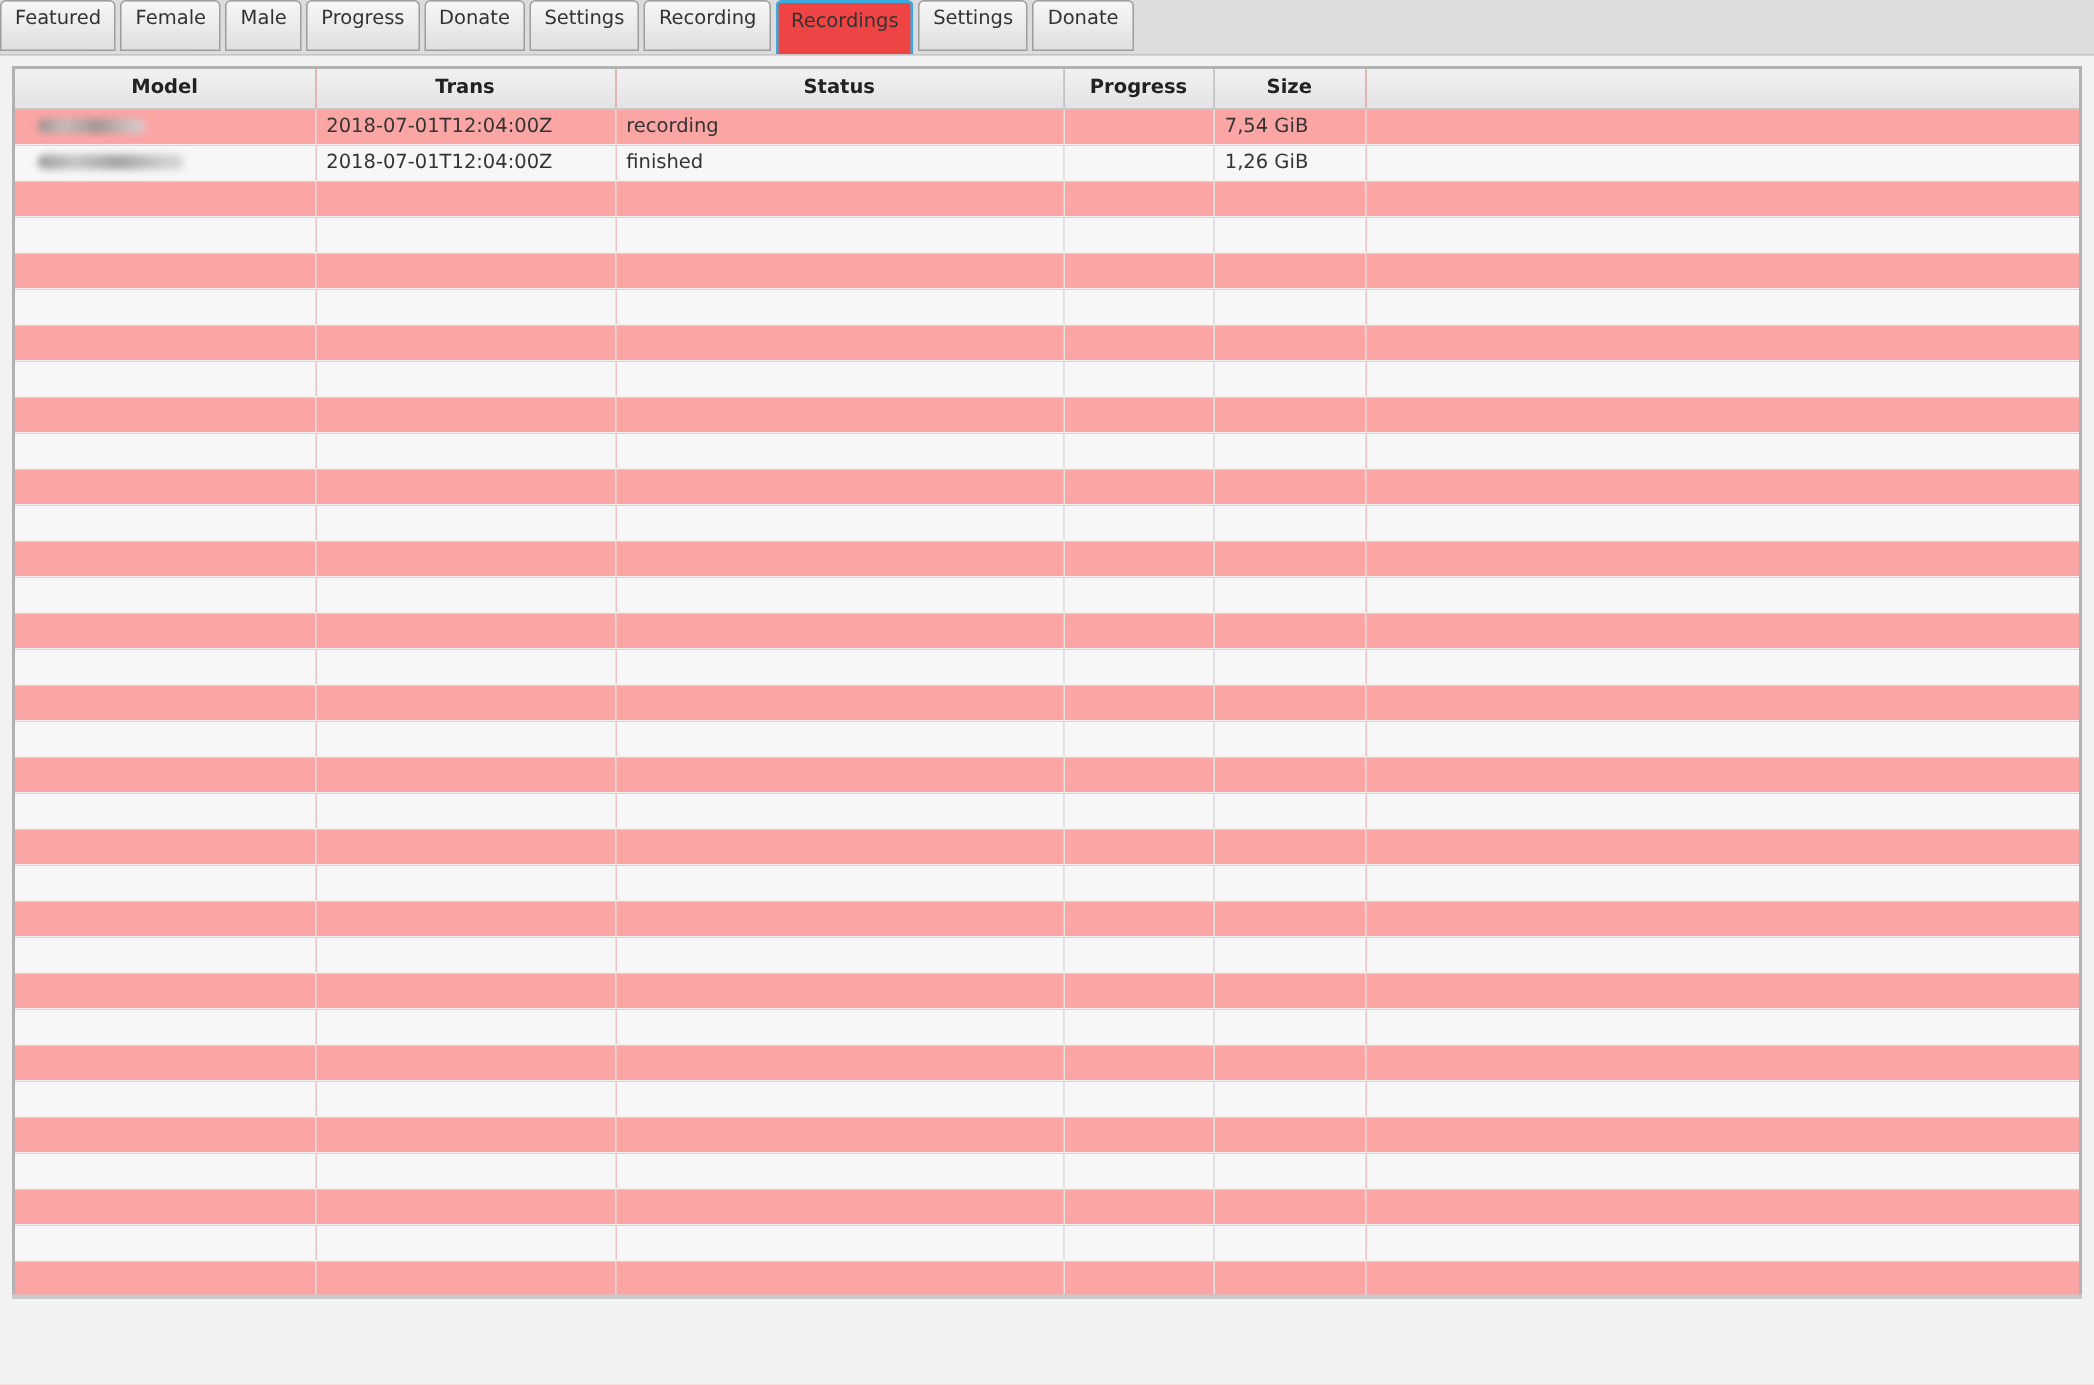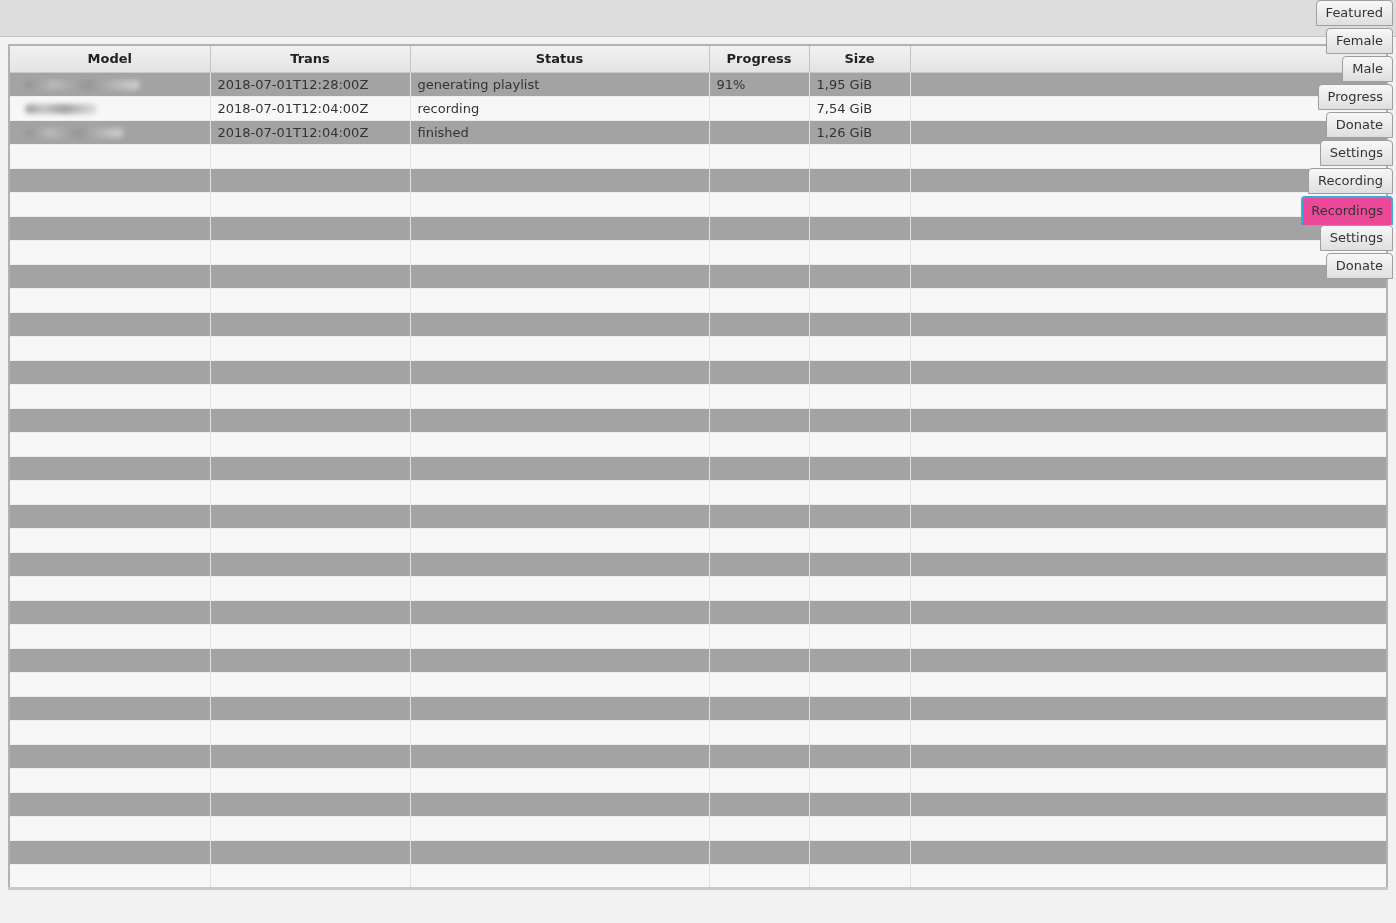--- a/index.html
+++ b/index.html
@@ -10,51 +10,49 @@
     font-family: "DejaVu Sans", "Liberation Sans", sans-serif;
   }
 
   
   .tabstrip {
     box-sizing: border-box;
     height: 37px;
     background: #dcdcdc;
     border-bottom: 1px solid #c5c5c5;
     display: flex;
-    align-items: flex-end;
-    padding-left: 22px;
-    flex-direction: column;
+    padding-left: 0;
   }
   .tab {
     box-sizing: border-box;
     margin: 0 3px 2px 0;
     padding: 4px 9px 5px;
     font-size: 13px;
     color: #333;
     background: linear-gradient(to bottom, #f7f7f7, #dfdfdf);
     border: 1px solid #9e9e9e;
     border-radius: 4px 4px 0 0;
     white-space: nowrap;
     cursor: default;
   }
   .tab.active {
-    background: #ec4899;
+    background: #ef4444;
     border: 2px solid #3ba9dc;
     border-bottom: none;
     margin-bottom: 0;
     padding: 5px 8px 7px;
   }
 
   
   .content { margin: 7px 8px 0 8px; }
   table.recordings {
     table-layout: fixed;
     border-collapse: collapse;
     width: 1380px;
-    background: #a3a3a3;
+    background: #fca5a5;
     border: 2px solid #b2b2b2;
     border-bottom: 3px solid #c9c9c9;
   }
   table.recordings th {
     box-sizing: border-box;
     height: 27px;
     padding: 0 4px;
     font-size: 13px;
     font-weight: bold;
     color: #222;
@@ -126,28 +124,20 @@
           <th>Model</th>
           <th>Trans</th>
           <th>Status</th>
           <th>Progress</th>
           <th>Size</th>
           <th></th>
         </tr>
     </thead>
     <tbody>
         <tr>
-          <td class="model-cell"><span class="blob" style="width: 115px;"></span></td>
-          <td>2018-07-01T12:28:00Z</td>
-          <td>generating playlist</td>
-          <td>91%</td>
-          <td>1,95 GiB</td>
-          <td></td>
-        </tr>
-        <tr>
           <td class="model-cell"><span class="blob" style="width: 72px;"></span></td>
           <td>2018-07-01T12:04:00Z</td>
           <td>recording</td>
           <td></td>
           <td>7,54 GiB</td>
           <td></td>
         </tr>
         <tr>
           <td class="model-cell"><span class="blob" style="width: 98px;"></span></td>
           <td>2018-07-01T12:04:00Z</td>

